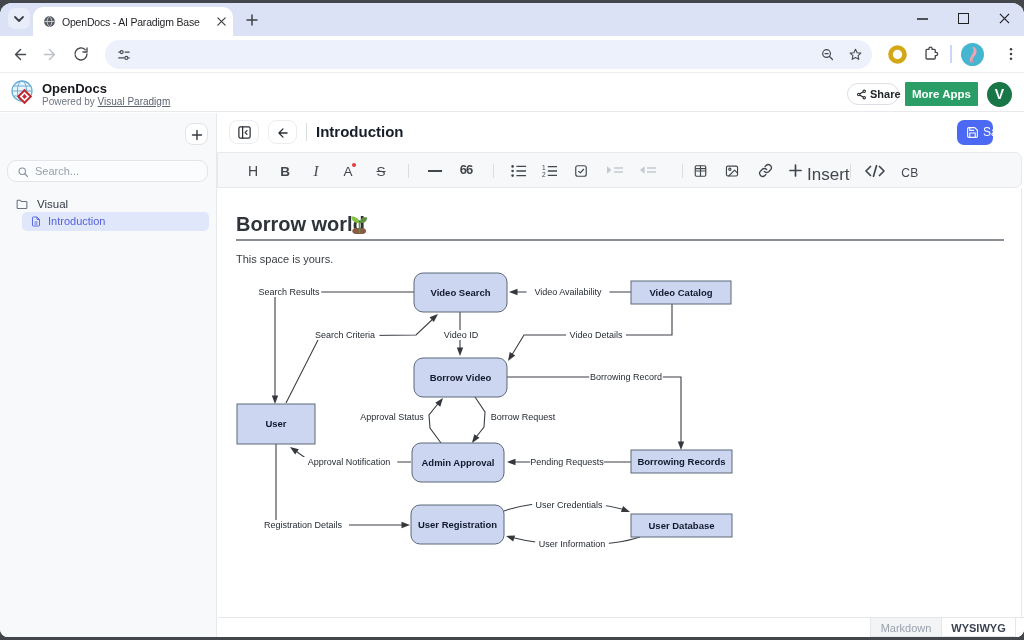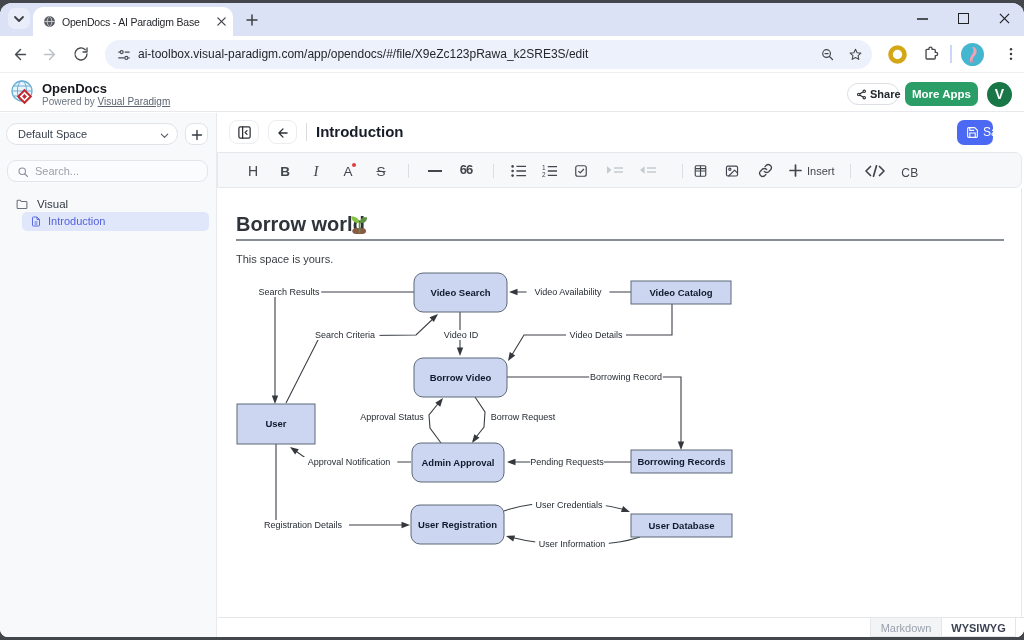--- a/index.html
+++ b/index.html
@@ -70,21 +70,20 @@
         <path d="M21 12a9 9 0 1 1-2.6-6.4"></path>
         <path d="M21 3v6h-6" stroke-width="2" fill="none"></path>
       </svg>
     <div id="urlpill">
       <svg class="abs" style="left:12px;top:8px" width="14" height="14" viewBox="0 0 24 24" fill="none" stroke="#474a4f" stroke-width="2" stroke-linecap="round">
           <circle cx="8" cy="7" r="2.6"></circle>
           <path d="M14 7h7M3 7h1.5"></path>
           <circle cx="16" cy="17" r="2.6"></circle>
           <path d="M3 17h9M21 17h-1"></path>
         </svg>
-      <span class="abs" style="left:33px;top:7px;font-size:12px;color:#24262b;">ai-toolbox.visual-paradigm.com/app/opendocs/#/file/X9eZc123pRawa_k2SRE3S/edit</span>
       <svg class="abs" style="left:715px;top:7px" width="15" height="15" viewBox="0 0 24 24" fill="none" stroke="#46494e" stroke-width="1.9" stroke-linecap="round">
           <circle cx="10.5" cy="10.5" r="6.2"></circle>
           <path d="M15.2 15.2L20 20"></path>
           <path d="M8 10.5h5"></path>
         </svg>
       <svg class="abs" style="left:743px;top:7px" width="15" height="15" viewBox="0 0 24 24" fill="none" stroke="#46494e" stroke-width="1.7" stroke-linejoin="round">
           <path d="M12 3.5l2.6 5.6 6 .7-4.5 4.1 1.2 5.9-5.3-3-5.3 3 1.2-5.9L3.4 9.8l6-.7z"></path>
         </svg>
     </div>
     <svg class="abs" style="left:888px;top:9px" width="19" height="19" viewBox="0 0 19 19">
@@ -121,34 +120,28 @@
     <span class="abs" style="left:42px;top:23px;font-size:10px;color:#6e7682;">Powered by <span style="text-decoration:underline;color:#5b6470;">Visual Paradigm</span></span>
     <div class="abs" style="left:847px;top:10px;width:52px;height:22px;border:1px solid #dcdfe4;border-radius:12px;background:#fff;">
       <svg class="abs" style="left:8px;top:5px" width="11" height="11" viewBox="0 0 24 24" fill="none" stroke="#23272e" stroke-width="2.4">
           <circle cx="18" cy="5" r="2.6"></circle>
           <circle cx="6" cy="12" r="2.6"></circle>
           <circle cx="18" cy="19" r="2.6"></circle>
           <path d="M8.5 10.5l7-4M8.5 13.5l7 4"></path>
         </svg>
       <span class="abs" style="left:22px;top:4px;font-size:11px;font-weight:bold;color:#23272e;">Share</span>
     </div>
-    <div class="abs" style="left:905px;top:9px;width:73px;height:24px;border-radius:7px;background:#2b9d67;text-align:center;">
+    <div class="abs" style="left:905px;top:9px;width:73px;height:24px;border-radius:1px;background:#2b9d67;text-align:center;">
       <span style="font-size:11.5px;font-weight:bold;color:#fff;line-height:24px;">More Apps</span>
     </div>
     <div class="abs" style="left:987px;top:9px;width:25px;height:25px;border-radius:50%;background:#187647;text-align:center;">
       <span style="font-size:14px;font-weight:bold;color:#fff;line-height:25px;">V</span>
     </div>
   </div>
   <div id="sidebar">
-    <div class="abs" style="left:6px;top:10px;width:172px;height:22px;background:#fff;border:1px solid #e0e3e8;border-radius:12px;">
-      <span class="abs" style="left:11px;top:4px;font-size:11px;color:#3a424e;">Default Space</span>
-      <svg class="abs" style="left:152px;top:6px" width="11" height="11" viewBox="0 0 24 24" fill="none" stroke="#555c66" stroke-width="2.4" stroke-linecap="round" stroke-linejoin="round">
-          <path d="M5 9l7 7 7-7"></path>
-        </svg>
-    </div>
     <div class="abs" style="left:185px;top:10px;width:23px;height:22px;background:#fff;border:1px solid #e0e3e8;border-radius:8px;">
       <svg class="abs" style="left:5px;top:5px" width="12" height="12" viewBox="0 0 12 12">
           <path d="M6 1.5v9M1.5 6h9" stroke="#35393f" stroke-width="1.4" stroke-linecap="round"></path>
         </svg>
     </div>
     <div class="abs" style="left:7px;top:47px;width:201px;height:22px;background:#fbfcfd;border:1px solid #e3e5ea;border-radius:9px;">
       <svg class="abs" style="left:9px;top:5px" width="12" height="12" viewBox="0 0 24 24" fill="none" stroke="#8a929d" stroke-width="2.2">
           <circle cx="10.5" cy="10.5" r="6.5"></circle>
           <path d="M15.5 15.5L21 21" stroke-linecap="round"></path>
         </svg>
@@ -261,21 +254,21 @@
           <svg width="15" height="15" viewBox="0 0 24 24" fill="none" stroke="#42474d" stroke-width="2.1" stroke-linecap="round">
             <path d="M10 13.5a5 5 0 0 0 7.1.4l3-3a5 5 0 0 0-7-7.1l-1.7 1.7"></path>
             <path d="M14 10.5a5 5 0 0 0-7.1-.4l-3 3a5 5 0 0 0 7 7.1l1.7-1.7"></path>
           </svg>
         </div>
         <div class="abs" style="left:571px;top:11px;width:14px;text-align:center;">
           <svg width="13" height="13" viewBox="0 0 13 13">
             <path d="M6.5 1v11M1 6.5h11" stroke="#42474d" stroke-width="1.7" stroke-linecap="round"></path>
           </svg>
         </div>
-        <span class="abs" style="left:589px;top:12px;font-size:11px;color:#42474d;">Insert</span>
+        <span class="abs" style="left:589px;top:12px;font-size:17px;color:#42474d;">Insert</span>
         <div class="abs" style="left:632px;top:11px;width:1px;height:14px;background:#dadde2;"></div>
         <div class="abs" style="left:647px;top:12px;width:22px;text-align:center;">
           <svg width="20" height="12" viewBox="0 0 20 12" fill="none" stroke="#42474d" stroke-width="1.7" stroke-linecap="round" stroke-linejoin="round">
             <path d="M5.5 1.5L1 6l4.5 4.5M14.5 1.5L19 6l-4.5 4.5M11.5 0.8L8.5 11.2"></path>
           </svg>
         </div>
         <div class="abs" style="left:680px;top:10px;width:24px;text-align:center;"><span style="font-size:12px;font-weight:500;color:#42474d;letter-spacing:.3px;">CB</span></div>
       </div>
     <div id="content">
       <span class="abs" style="left:18px;top:25px;font-size:20px;font-weight:bold;color:#2f343a;">Borrow world</span>

